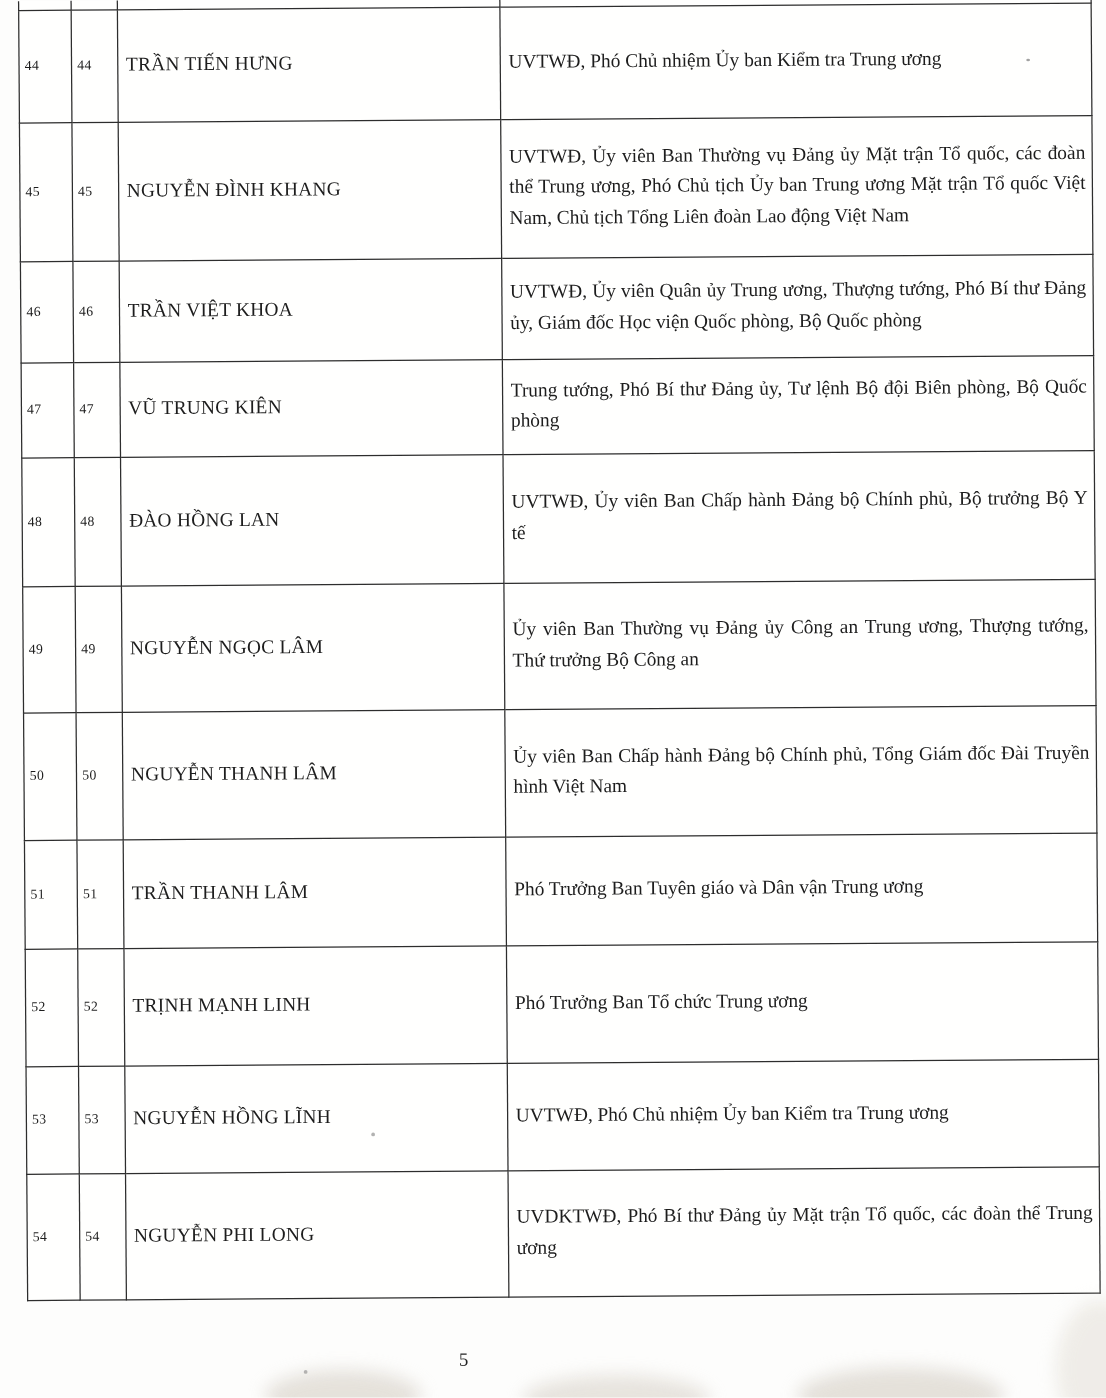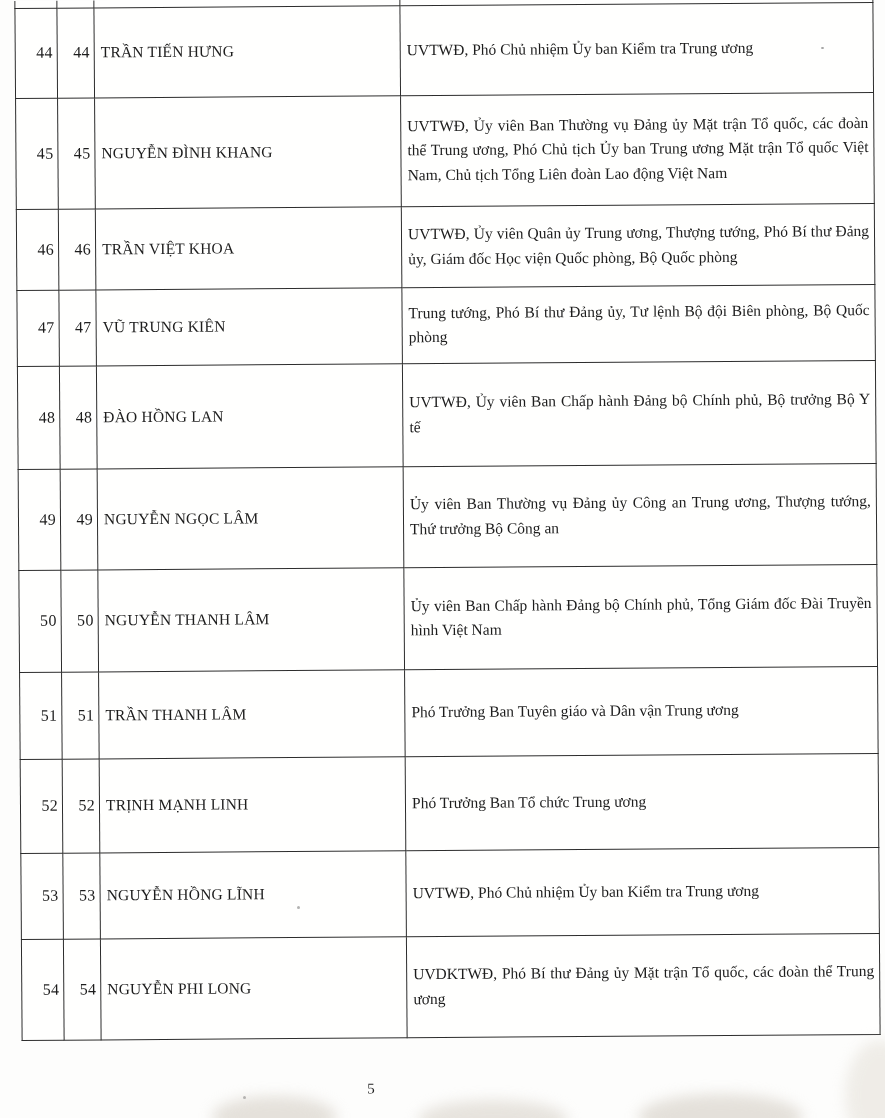--- a/index.html
+++ b/index.html
@@ -39,22 +39,22 @@
     border: 1.4px solid #2d2d2d;
     vertical-align: middle;
     padding: 2px 4px;
     overflow: hidden;
   }
   tr.stub td {
     border-top: none;
     padding: 0;
   }
   td.c1, td.c2 {
-    text-align: right;
-    font-size: 16px;
+    text-align: left;
+    font-size: 11px;
     letter-spacing: 0.3px;
   }
   td.c3 {
     text-align: left;
     padding-left: 6px;
     font-size: 15.5px;
     letter-spacing: 0.2px;
     white-space: nowrap;
   }
   td.c4 {

